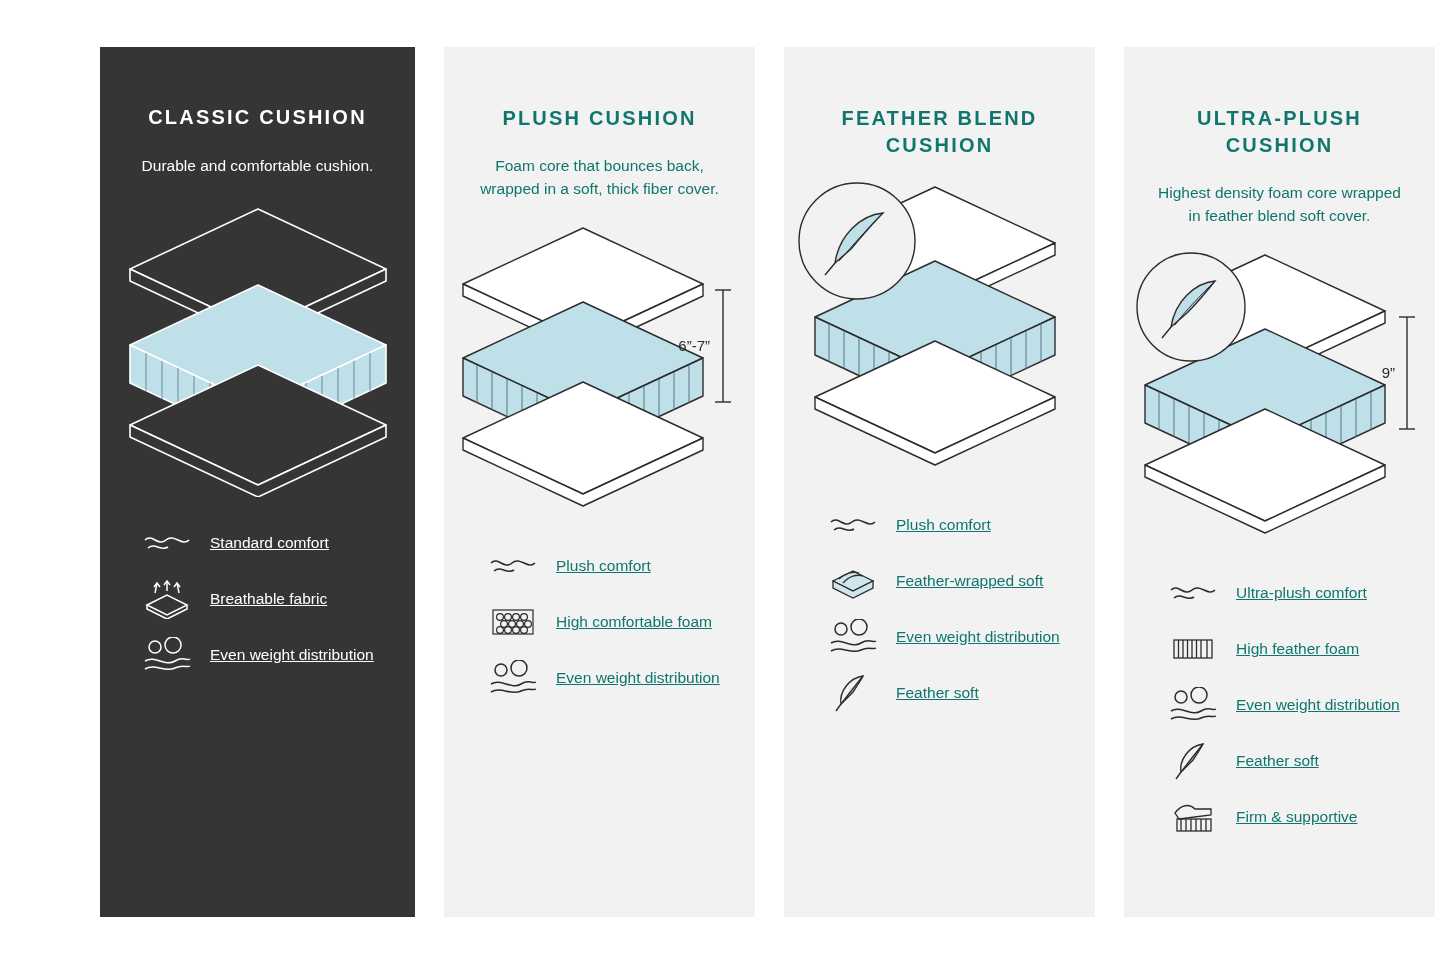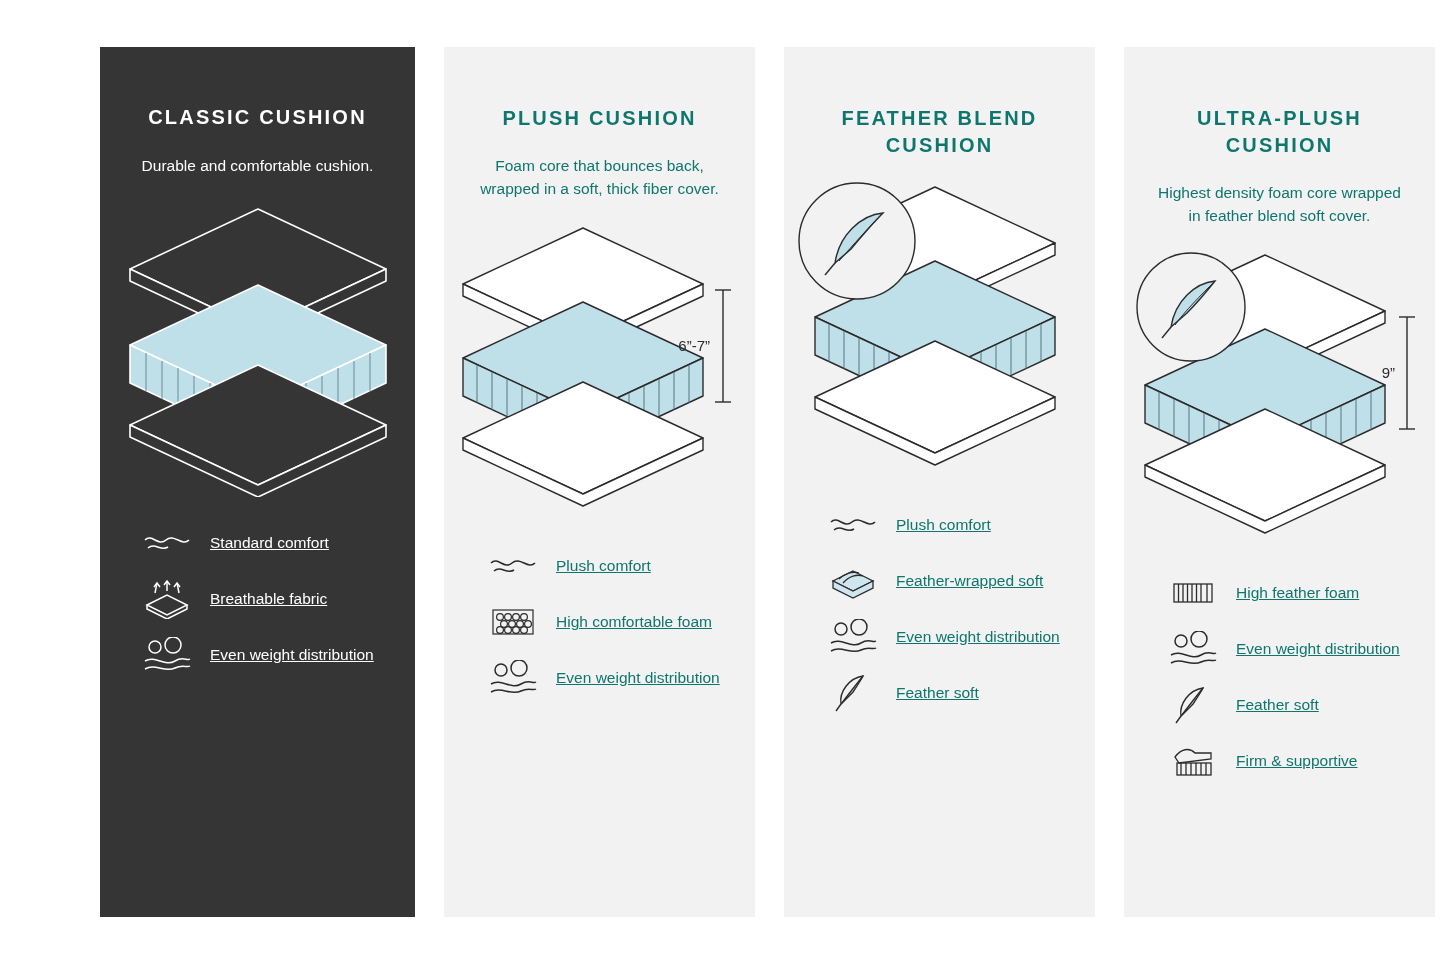--- a/index.html
+++ b/index.html
@@ -412,20 +412,29 @@
             <path d="M80 34 C60 36, 40 54, 36 80 L52 66 C62 56, 72 44, 80 34 Z" fill="#bfdfe9" stroke="#2b2b2b" stroke-width="1.4"></path>
             <path d="M36 80 L27 91" stroke="#2b2b2b" stroke-width="1.4" fill="none"></path>
             <path d="M80 34 C66 48, 50 64, 40 78" stroke="#2b2b2b" stroke-width="1" fill="none"></path>
           </g>
         </svg>
       </div>
 
       <div class="features">
         <div class="feature">
           <span class="ficon">
+            <svg width="50" height="22" viewBox="0 0 50 22">
+                <path d="M3 8 C10 1, 16 15, 24 8 C32 1, 40 15, 47 8" stroke="#2b2b2b" stroke-width="1.6" fill="none"></path>
+                <path d="M6 16 C13 10, 19 20, 26 15" stroke="#2b2b2b" stroke-width="1.6" fill="none"></path>
+              </svg>
+          </span>
+          <span class="flabel">Ultra-plush comfort</span>
+        </div>
+        <div class="feature">
+          <span class="ficon">
             <svg width="52" height="34" viewBox="0 0 52 34">
                 <g stroke="#2b2b2b" stroke-width="1.3" fill="none">
                   <rect x="7" y="8" width="38" height="18"></rect>
                   <path d="M16 8 L16 26 M25 8 L25 26 M34 8 L34 26"></path>
                   <path d="M11.5 8 C11.5 14, 11.5 20, 11.5 26"></path>
                   <path d="M20.5 8 C20.5 14, 20.5 20, 20.5 26"></path>
                   <path d="M29.5 8 C29.5 14, 29.5 20, 29.5 26"></path>
                   <path d="M40 8 C40 14, 40 20, 40 26"></path>
                 </g>
               </svg>

